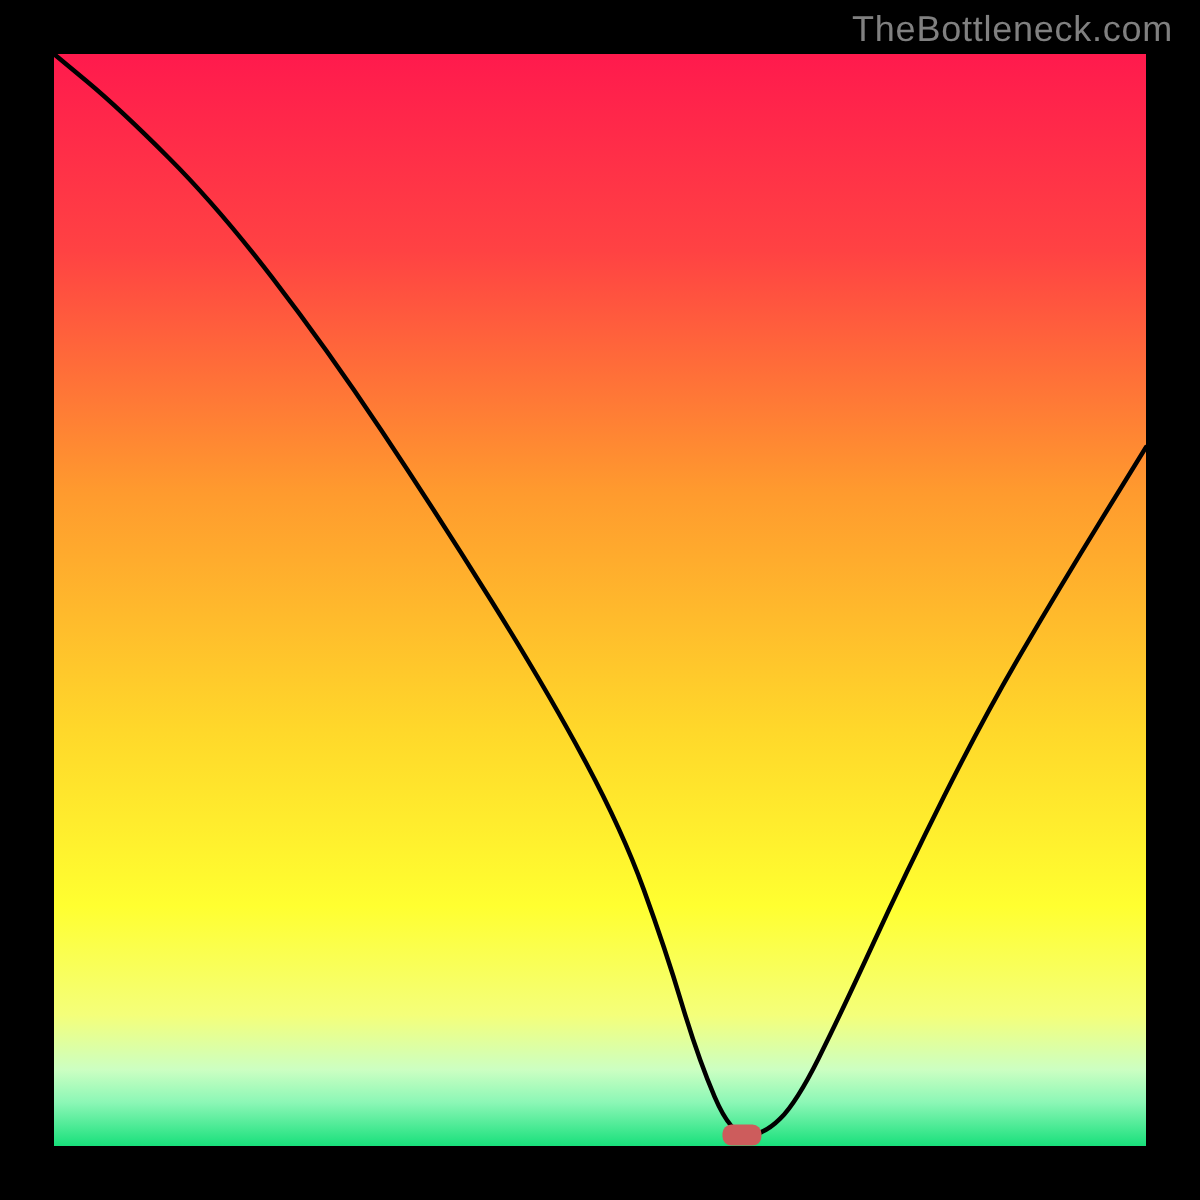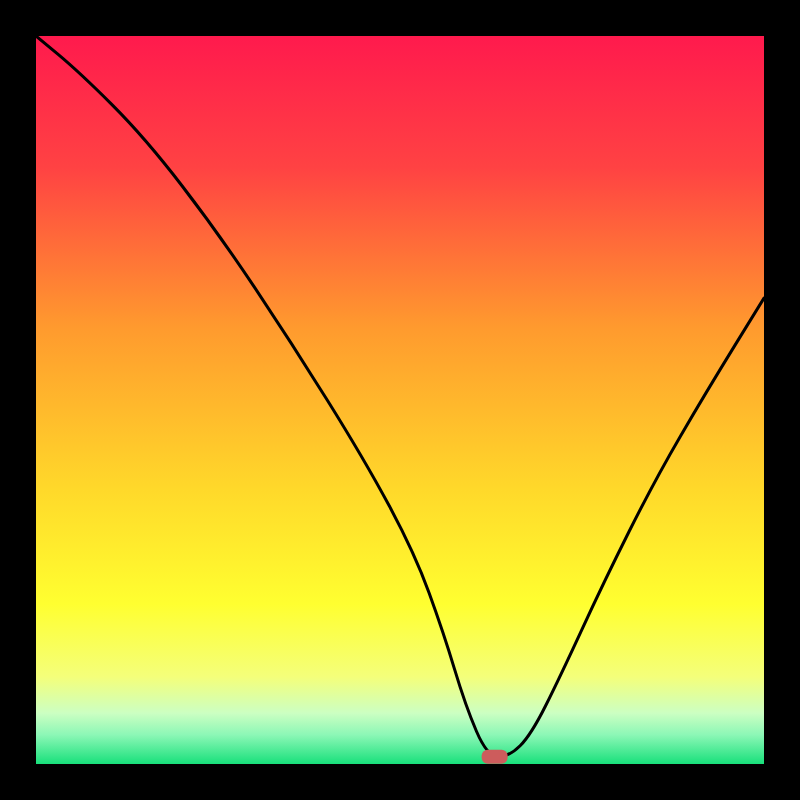--- a/index.html
+++ b/index.html
@@ -39,20 +39,21 @@
   }
   .marker {
     fill: #cd5c5c;
   }
 </style>
 </head>
 <body>
 
 <div class="frame">
 
+  <div class="watermark">TheBottleneck.com</div>
 
   <svg class="plot" viewBox="0 0 728 728" preserveAspectRatio="none">
     <defs>
       <linearGradient id="bg-grad" x1="0" y1="0" x2="0" y2="1">
           <stop offset="0%" stop-color="#ff1a4d"></stop>
           <stop offset="18%" stop-color="#ff4243"></stop>
           <stop offset="40%" stop-color="#ff9a2e"></stop>
           <stop offset="62%" stop-color="#ffd82a"></stop>
           <stop offset="78%" stop-color="#ffff30"></stop>
           <stop offset="88%" stop-color="#f4ff7a"></stop>

